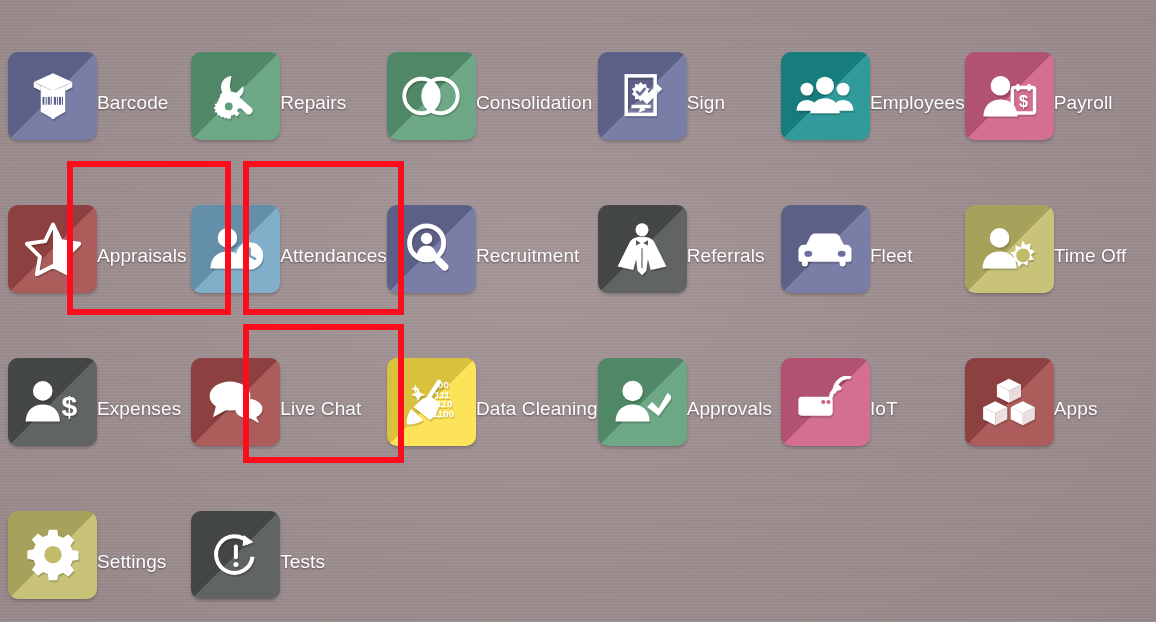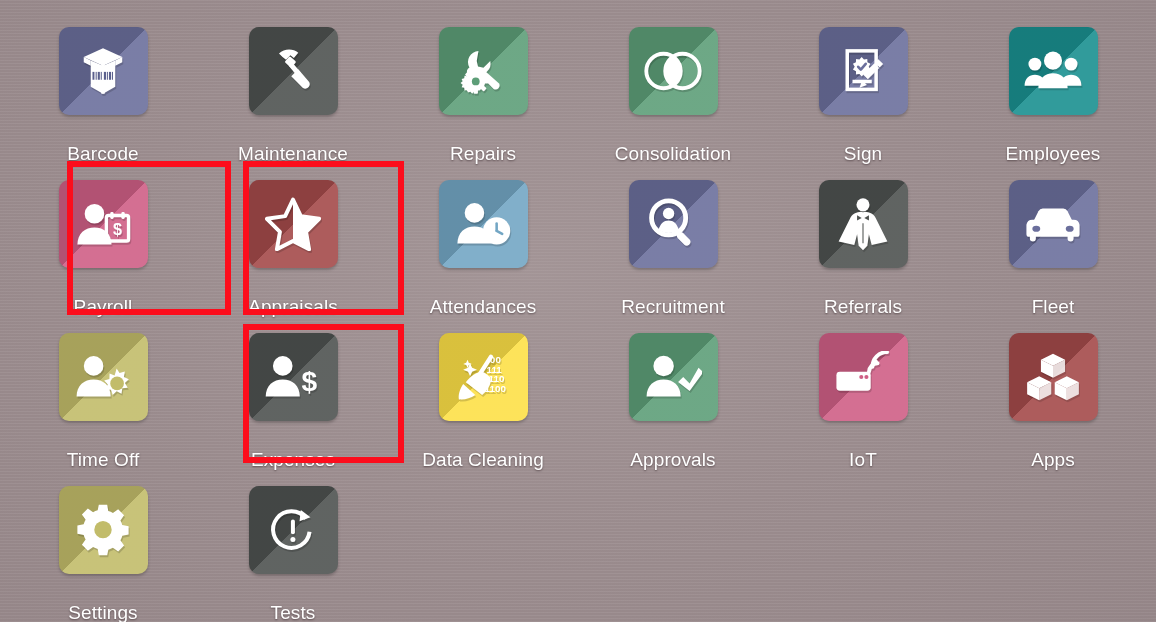--- a/index.html
+++ b/index.html
@@ -25,23 +25,23 @@
     position: absolute; inset: 0;
     display: grid;
     grid-template-columns: repeat(6, 1fr);
     grid-template-rows: repeat(4, 153px);
     padding: 12px 8px 0 8px;
     box-sizing: border-box;
   }
 
   .app-cell {
     display: flex;
-    flex-direction: column;
+    flex-direction: row;
     align-items: center;
-    justify-content: space-between;
+    justify-content: flex-start;
     padding-top: 15px;
     box-sizing: border-box;
   }
 
   .app-tile {
     width: 89px;
     height: 88px;
     border-radius: 10px;
     position: relative;
     overflow: hidden;
@@ -112,36 +112,20 @@
               <rect x="36.4" y="33" width="1.2" height="9"></rect>
       <rect x="38.8" y="33" width="2.4" height="9"></rect>
               <rect x="42.2" y="33" width="1.2" height="9"></rect>
     </g>
           </svg>
         </span>
       </div>
       <div class="app-label">Barcode</div>
     </div>
     <div class="app-cell">
-      <div class="app-tile" style="background-color: rgb(78, 82, 80);">
-        <span style="display: block; position: relative; z-index: 2;">
-          <svg width="56" height="56" viewBox="0 0 64 64">
-            <g fill="#ffffff">
-      <path d="M16 12 C22 6 32 6 38 11 L33 17 L29 14 L24 19 L20 16 Z"></path>
-      <rect x="24.5" y="17" width="10" height="9" rx="1.5" transform="rotate(42 29 21)"></rect>
-      <path d="M31 22 L41 34 L37 38 L27 26 Z"></path>
-      <path d="M38 30 L50 44 a5 5 0 0 1 -7 7 L30 38 Z"></path>
-      <circle cx="46.5" cy="47.5" r="3.6"></circle>
-    </g>
-          </svg>
-        </span>
-      </div>
-      <div class="app-label">Maintenance</div>
-    </div>
-    <div class="app-cell">
       <div class="app-tile" style="background-color: rgb(93, 158, 120);">
         <span style="display: block; position: relative; z-index: 2;">
           <svg width="58" height="58" viewBox="0 0 64 64">
             <g fill="#ffffff">
       <path d="M27 10 a12 12 0 0 0 -10 18 l-1.6 1.6 a5 5 0 0 0 7 7 L24 35 a12 12 0 0 0 16 -14 l-7.5 7.5 -6 -1.4 -1.4 -6 Z"></path>
       <path d="M33 31 L50 46 a4.5 4.5 0 0 1 -6 6 L29 37 Z"></path>
       <path d="M24.5 36 l4.4 -1.2 1.6 4.5 4.6 -1 .5 4.8 4.6 1 -1.8 4.4 3.7 3 -3.7 3 1.8 4.4 -4.6 1 -.5 4.8 -4.6 -1 -1.6 4.5 -4.4 -1.2 -3 3.7 -3 -3.7 -4.4 1.2 -1.6 -4.5 -4.6 1 -.5 -4.8 -4.6 -1 1.8 -4.4 -3.7 -3 3.7 -3 -1.8 -4.4 4.6 -1 .5 -4.8 4.6 1 1.6 -4.5 4.4 1.2 3 -3.7 Z" transform="translate(-2 -4) scale(0.62) translate(14 28)"></path>
       <circle cx="24" cy="43.5" r="10.5"></circle>
     </g>
     <circle cx="24" cy="43.5" r="4.3" fill="#5d9e78"></circle>
@@ -333,20 +317,35 @@
       <circle cx="22" cy="14" r="11.5"></circle>
       <path d="M2 50 c0 -13 9 -20 20 -20 s20 7 20 20 Z"></path>
       <text x="53" y="44" font-family="Liberation Sans, sans-serif" font-size="33" font-weight="bold" text-anchor="middle">$</text>
     </g>
           </svg>
         </span>
       </div>
       <div class="app-label">Expenses</div>
     </div>
     <div class="app-cell">
+      <div class="app-tile" style="background-color: rgb(164, 74, 74);">
+        <span style="display: block; position: relative; z-index: 2;">
+          <svg width="60" height="46" viewBox="0 0 70 54">
+            <g fill="#ffffff">
+      <ellipse cx="28" cy="20" rx="24" ry="17"></ellipse>
+      <path d="M12 30 L8 45 L24 36 Z"></path>
+      <ellipse cx="50" cy="35" rx="16" ry="11.5"></ellipse>
+      <path d="M58 43 L62 52 L50 45 Z"></path>
+    </g>
+          </svg>
+        </span>
+      </div>
+      <div class="app-label">Live Chat</div>
+    </div>
+    <div class="app-cell">
       <div class="app-tile" style="background-color: #fde047;">
         <span style="display: block; position: relative; z-index: 2;">
           <svg width="62" height="56" viewBox="0 0 72 64">
             <g fill="#ffffff">
       <rect x="36" y="4" width="5" height="30" rx="2.5" transform="rotate(33 38.5 19)"></rect>
       <path d="M16 38 c7 -9 16 -14 22 -11 l6 5 c3 5 -1 14 -9 21 Z"></path>
       <path d="M13 40 c-4 6 -6 13 -5 18 6 1 13 -1 19 -5 Z"></path>
       <path d="M9 25 l2.4 5.4 5.6 2.2 -5.6 2.2 -2.4 5.4 -2.4 -5.4 -5.6 -2.2 5.6 -2.2 Z" transform="translate(12 -9)"></path>
       <path d="M5 18 l1.5 3.4 3.5 1.4 -3.5 1.4 -1.5 3.4 -1.5 -3.4 -3.5 -1.4 3.5 -1.4 Z" transform="translate(13 -6)"></path>
       <g font-family="Liberation Sans, sans-serif" font-size="11.5" font-weight="bold">

